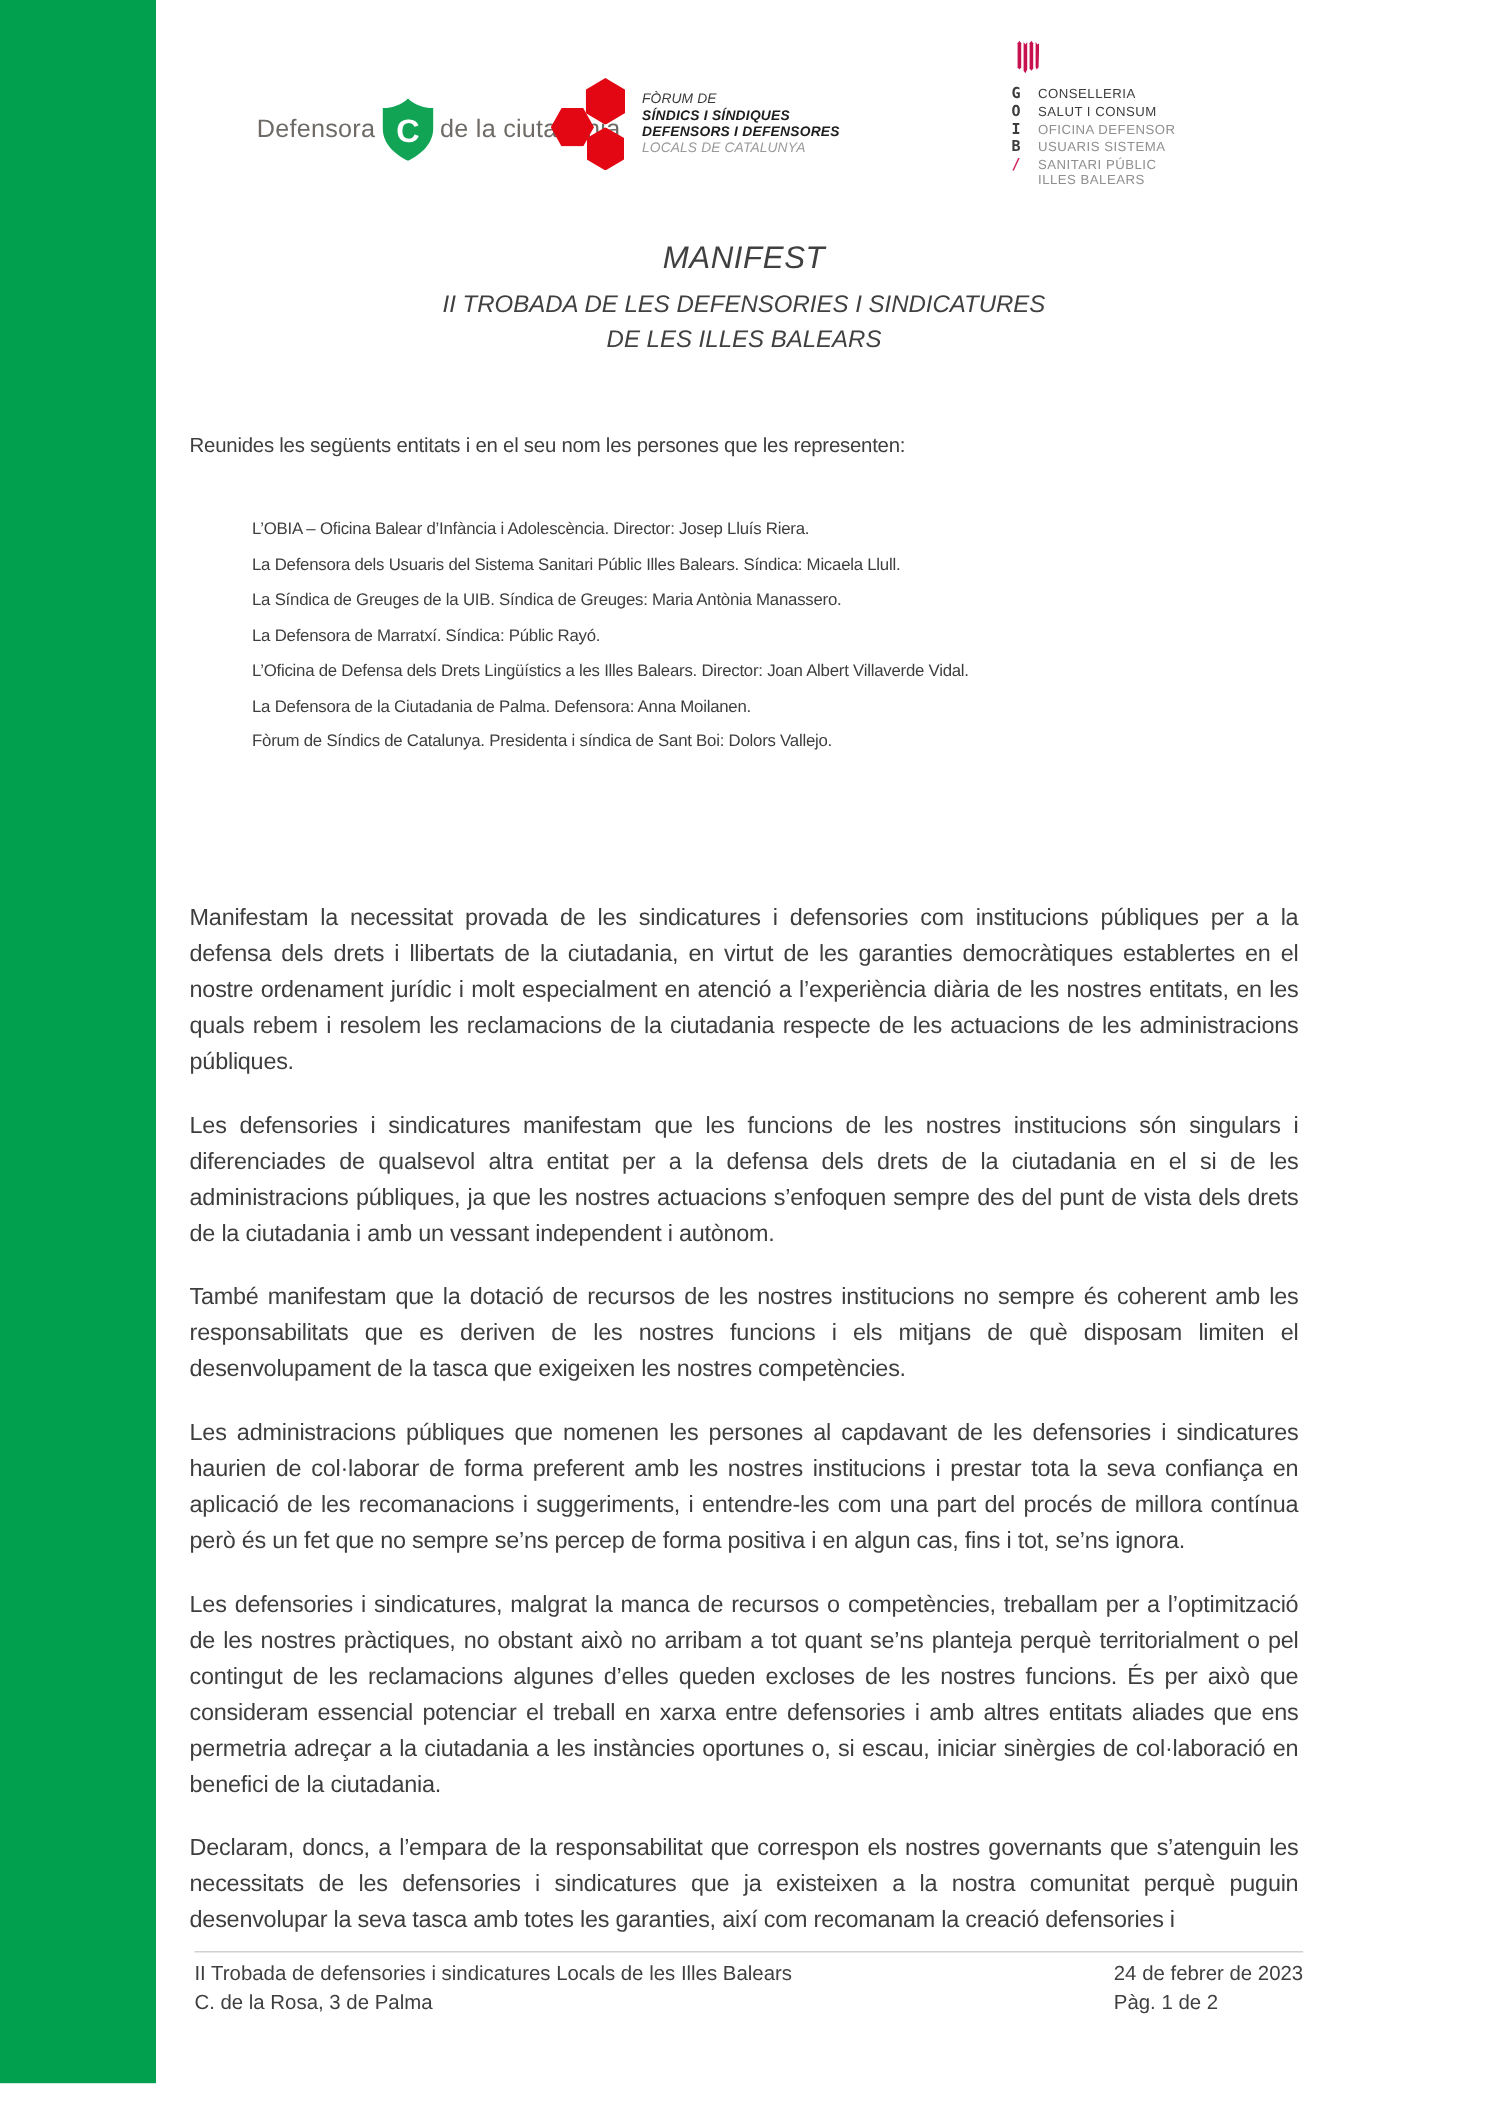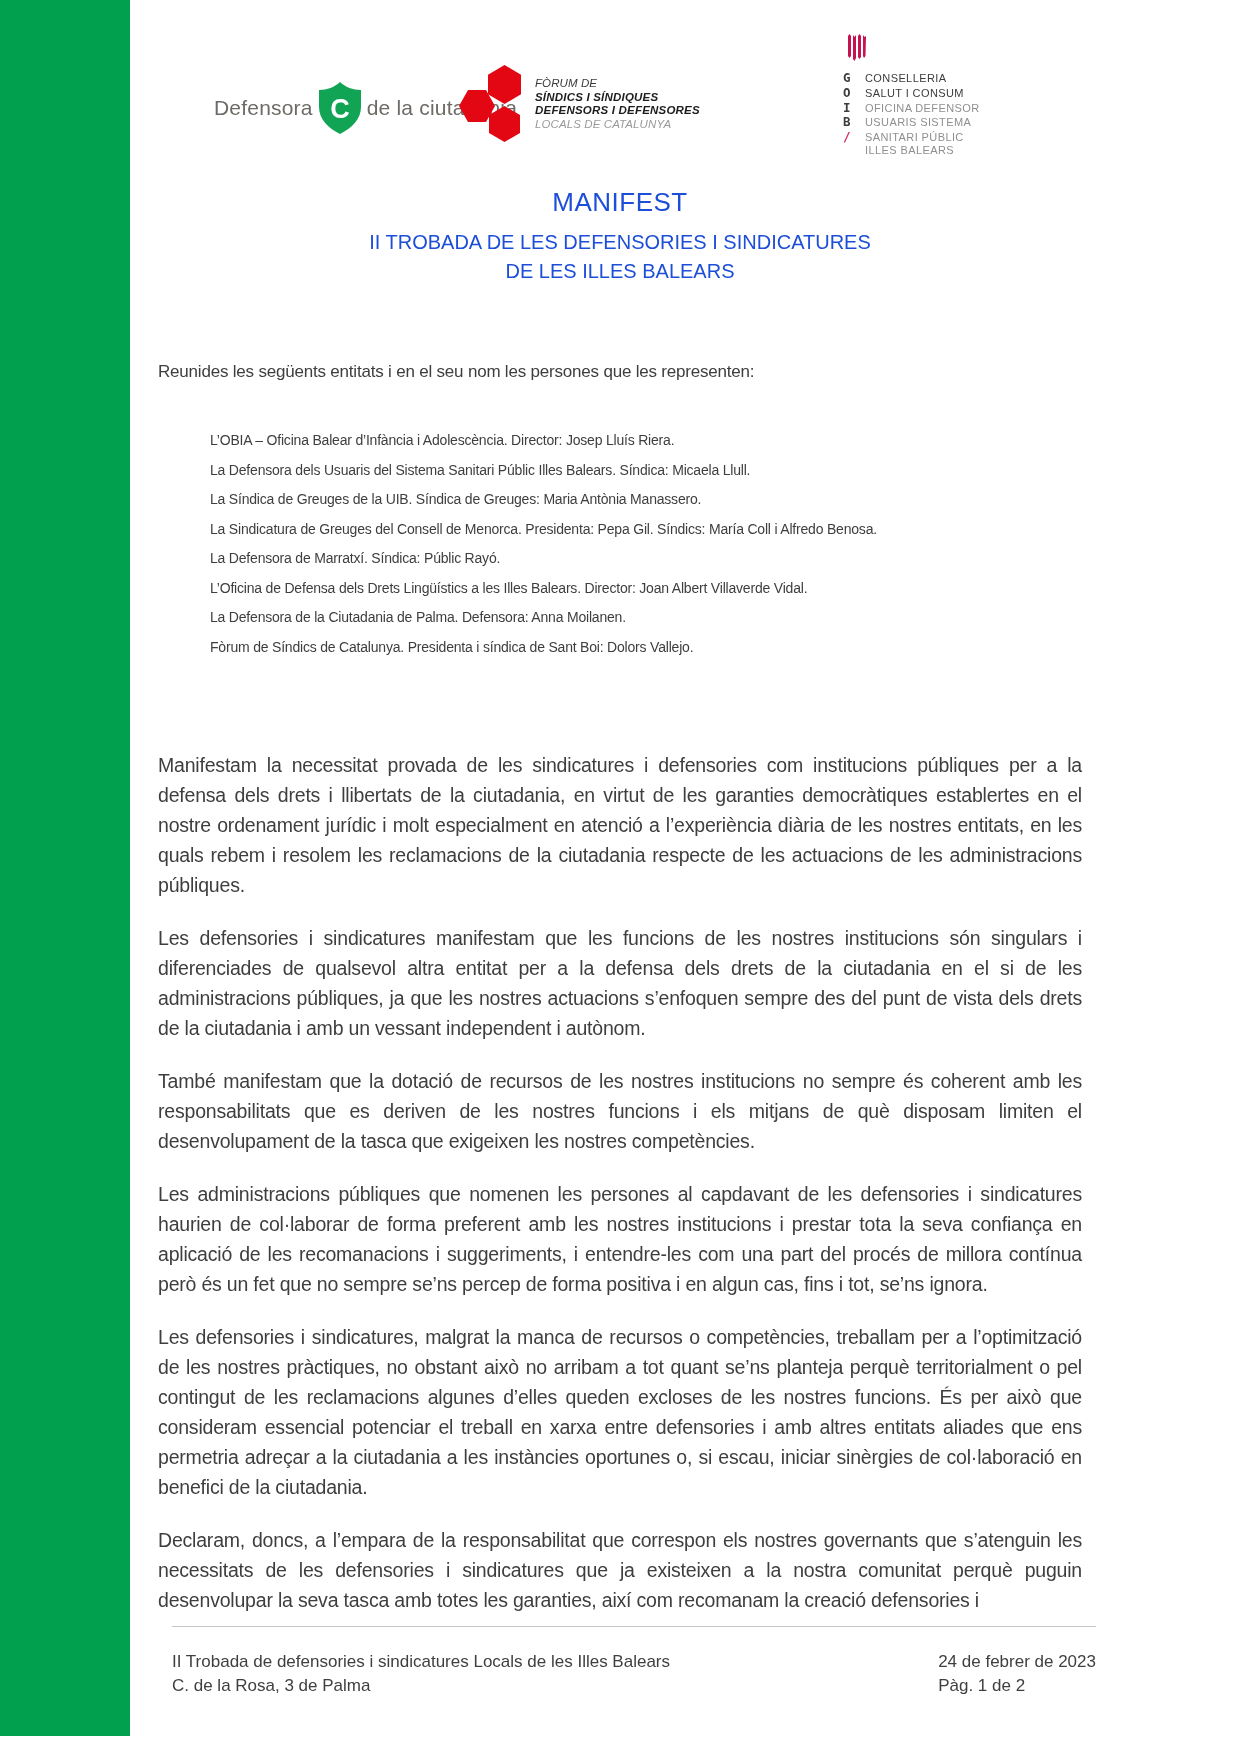--- a/index.html
+++ b/index.html
@@ -48,22 +48,22 @@
   .goib-letter {
     width:22px; font-size:12.5px; font-weight:bold; color:#3c3c3c;
     font-family:"DejaVu Sans Mono", monospace;
   }
   .goib-letter.slash { color:#cf2a63; }
   .goib-text { font-size:11px; letter-spacing:0.4px; color:#3c3c3c; white-space:nowrap; }
   .goib-row.muted .goib-text { color:#8f8f8f; }
 
   
   .title-block {
-    position:absolute; left:158px; top:187px; width:924px;
-    text-align:center; color:#1d4ed8;
+    position:absolute; left:158px; top:199px; width:924px;
+    text-align:center; color:#404040;font-style:italic;
   }
   .title-main { font-size:26px; font-weight:400; letter-spacing:0.5px; margin-bottom:10px; }
   .title-sub  { font-size:20px; line-height:29px; font-weight:400; }
 
   
   .intro {
     position:absolute; left:158px; top:362px; width:924px;
     font-size:17px; letter-spacing:-0.2px;
   }
   .entities {
@@ -73,23 +73,23 @@
   }
   .paragraphs {
     position:absolute; left:158px; top:734px; width:924px;
     text-align:justify;
     font-size:19.5px; line-height:30px; letter-spacing:-0.2px;margin-top:16px;
   }
   .paragraphs p { margin-bottom:23px; }
 
   
   .footer {
-    position:absolute; left:172px; top:1626px; width:924px;
+    position:absolute; left:162px; top:1626px; width:924px;
     border-top:1px solid #c6c6c6;
-    padding-top:23px;
+    padding-top:6px;
     display:flex; justify-content:space-between;
     font-size:17px; line-height:24px; color:#3f3f3f;
   }
   .footer .right { }
 </style>
 </head>
 <body>
 
 <div class="page">
 
@@ -158,21 +158,20 @@
     <div class="title-sub">II TROBADA DE LES DEFENSORIES I SINDICATURES</div>
     <div class="title-sub">DE LES ILLES BALEARS</div>
   </div>
 
   <p class="intro">Reunides les següents entitats i en el seu nom les persones que les representen:</p>
 
   <ul class="entities">
     <li>L’OBIA – Oficina Balear d’Infància i Adolescència. Director: Josep Lluís Riera.</li>
     <li>La Defensora dels Usuaris del Sistema Sanitari Públic Illes Balears. Síndica: Micaela Llull.</li>
     <li>La Síndica de Greuges de la UIB. Síndica de Greuges: Maria Antònia Manassero.</li>
-    <li>La Sindicatura de Greuges del Consell de Menorca. Presidenta: Pepa Gil. Síndics: María Coll i Alfredo Benosa.</li>
     <li>La Defensora de Marratxí. Síndica: Públic Rayó.</li>
     <li>L’Oficina de Defensa dels Drets Lingüístics a les Illes Balears. Director: Joan Albert Villaverde Vidal.</li>
     <li>La Defensora de la Ciutadania de Palma. Defensora: Anna Moilanen.</li>
     <li>Fòrum de Síndics de Catalunya. Presidenta i síndica de Sant Boi: Dolors Vallejo.</li>
   </ul>
 
   <div class="paragraphs">
     <p>Manifestam la necessitat provada de les sindicatures i defensories com institucions públiques per a la defensa dels drets i llibertats de la ciutadania, en virtut de les garanties democràtiques establertes en el nostre ordenament jurídic i molt especialment en atenció a l’experiència diària de les nostres entitats, en les quals rebem i resolem les reclamacions de la ciutadania respecte de les actuacions de les administracions públiques.</p>
     <p>Les defensories i sindicatures manifestam que les funcions de les nostres institucions són singulars i diferenciades de qualsevol altra entitat per a la defensa dels drets de la ciutadania en el si de les administracions públiques, ja que les nostres actuacions s’enfoquen sempre des del punt de vista dels drets de la ciutadania i amb un vessant independent i autònom.</p>
     <p>També manifestam que la dotació de recursos de les nostres institucions no sempre és coherent amb les responsabilitats que es deriven de les nostres funcions i els mitjans de què disposam limiten el desenvolupament de la tasca que exigeixen les nostres competències.</p>

